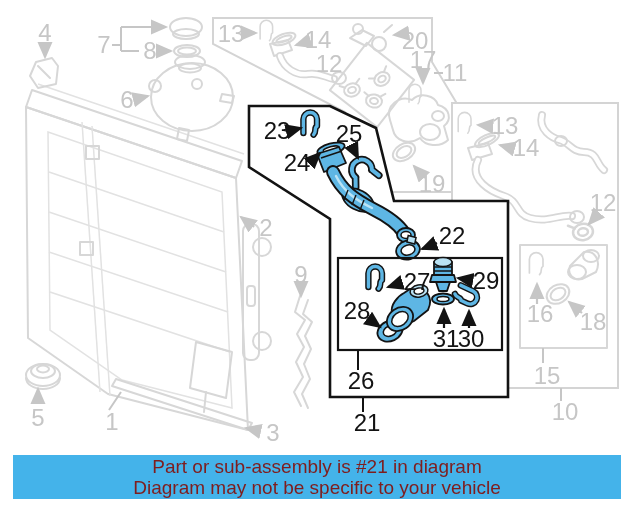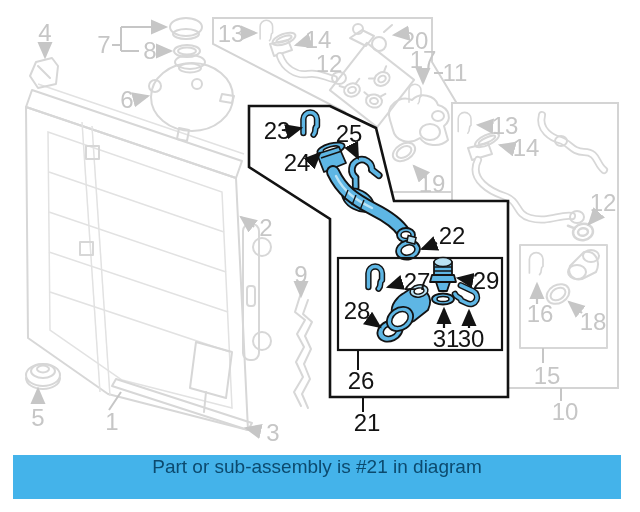--- a/index.html
+++ b/index.html
@@ -25,21 +25,21 @@
   .bp-light{fill:#b9e2f4;stroke:#131313;stroke-width:1.5;}
   .bp-white{fill:#ffffff;stroke:#131313;stroke-width:1.5;}
   .tube-o{stroke:#131313;stroke-width:7.5;fill:none;stroke-linecap:round;stroke-linejoin:round;}
   .tube-i{stroke:#5eb6e4;stroke-width:4;fill:none;stroke-linecap:round;stroke-linejoin:round;}
   .hose-o{stroke:#131313;stroke-width:14;fill:none;stroke-linecap:round;}
   .hose-i{stroke:#5eb6e4;stroke-width:10;fill:none;stroke-linecap:round;}
   .hose-hl{stroke:#bce4f6;stroke-width:2.5;fill:none;stroke-linecap:round;}
   .k-line{stroke:#131313;stroke-width:1.4;fill:none;}
   
   .banner{position:absolute;left:13px;top:455px;width:608px;height:44px;background:#44b3ea;
-          color:#0c4a6e;text-align:center;font-size:19px;line-height:21px;padding-top:1px;
+          color:#7f1d1d;text-align:center;font-size:19px;line-height:21px;padding-top:1px;
           box-sizing:border-box;}
 </style>
 </head>
 <body>
 
 <div id="screen">
 <svg id="diagram-svg" width="640" height="512" viewBox="0 0 640 512">
   <defs>
     <marker id="ag" markerWidth="9" markerHeight="8" refX="7" refY="3.5" orient="auto">
       <path d="M0,0 L8,3.5 L0,7 Z" fill="#c6c6c6"></path>
@@ -389,14 +389,15 @@
     </g>
     <g>
       <text class="lb" x="367" y="431" text-anchor="middle">21</text>
       <line class="tick-b" x1="363" y1="398" x2="363" y2="412"></line>
     </g>
   </g>
 </svg>
 
 <div class="banner">
   <div>Part or sub-assembly is #21 in diagram</div>
+  <div>Diagram may not be specific to your vehicle</div>
 </div>
 </div>
 
 </body></html>

